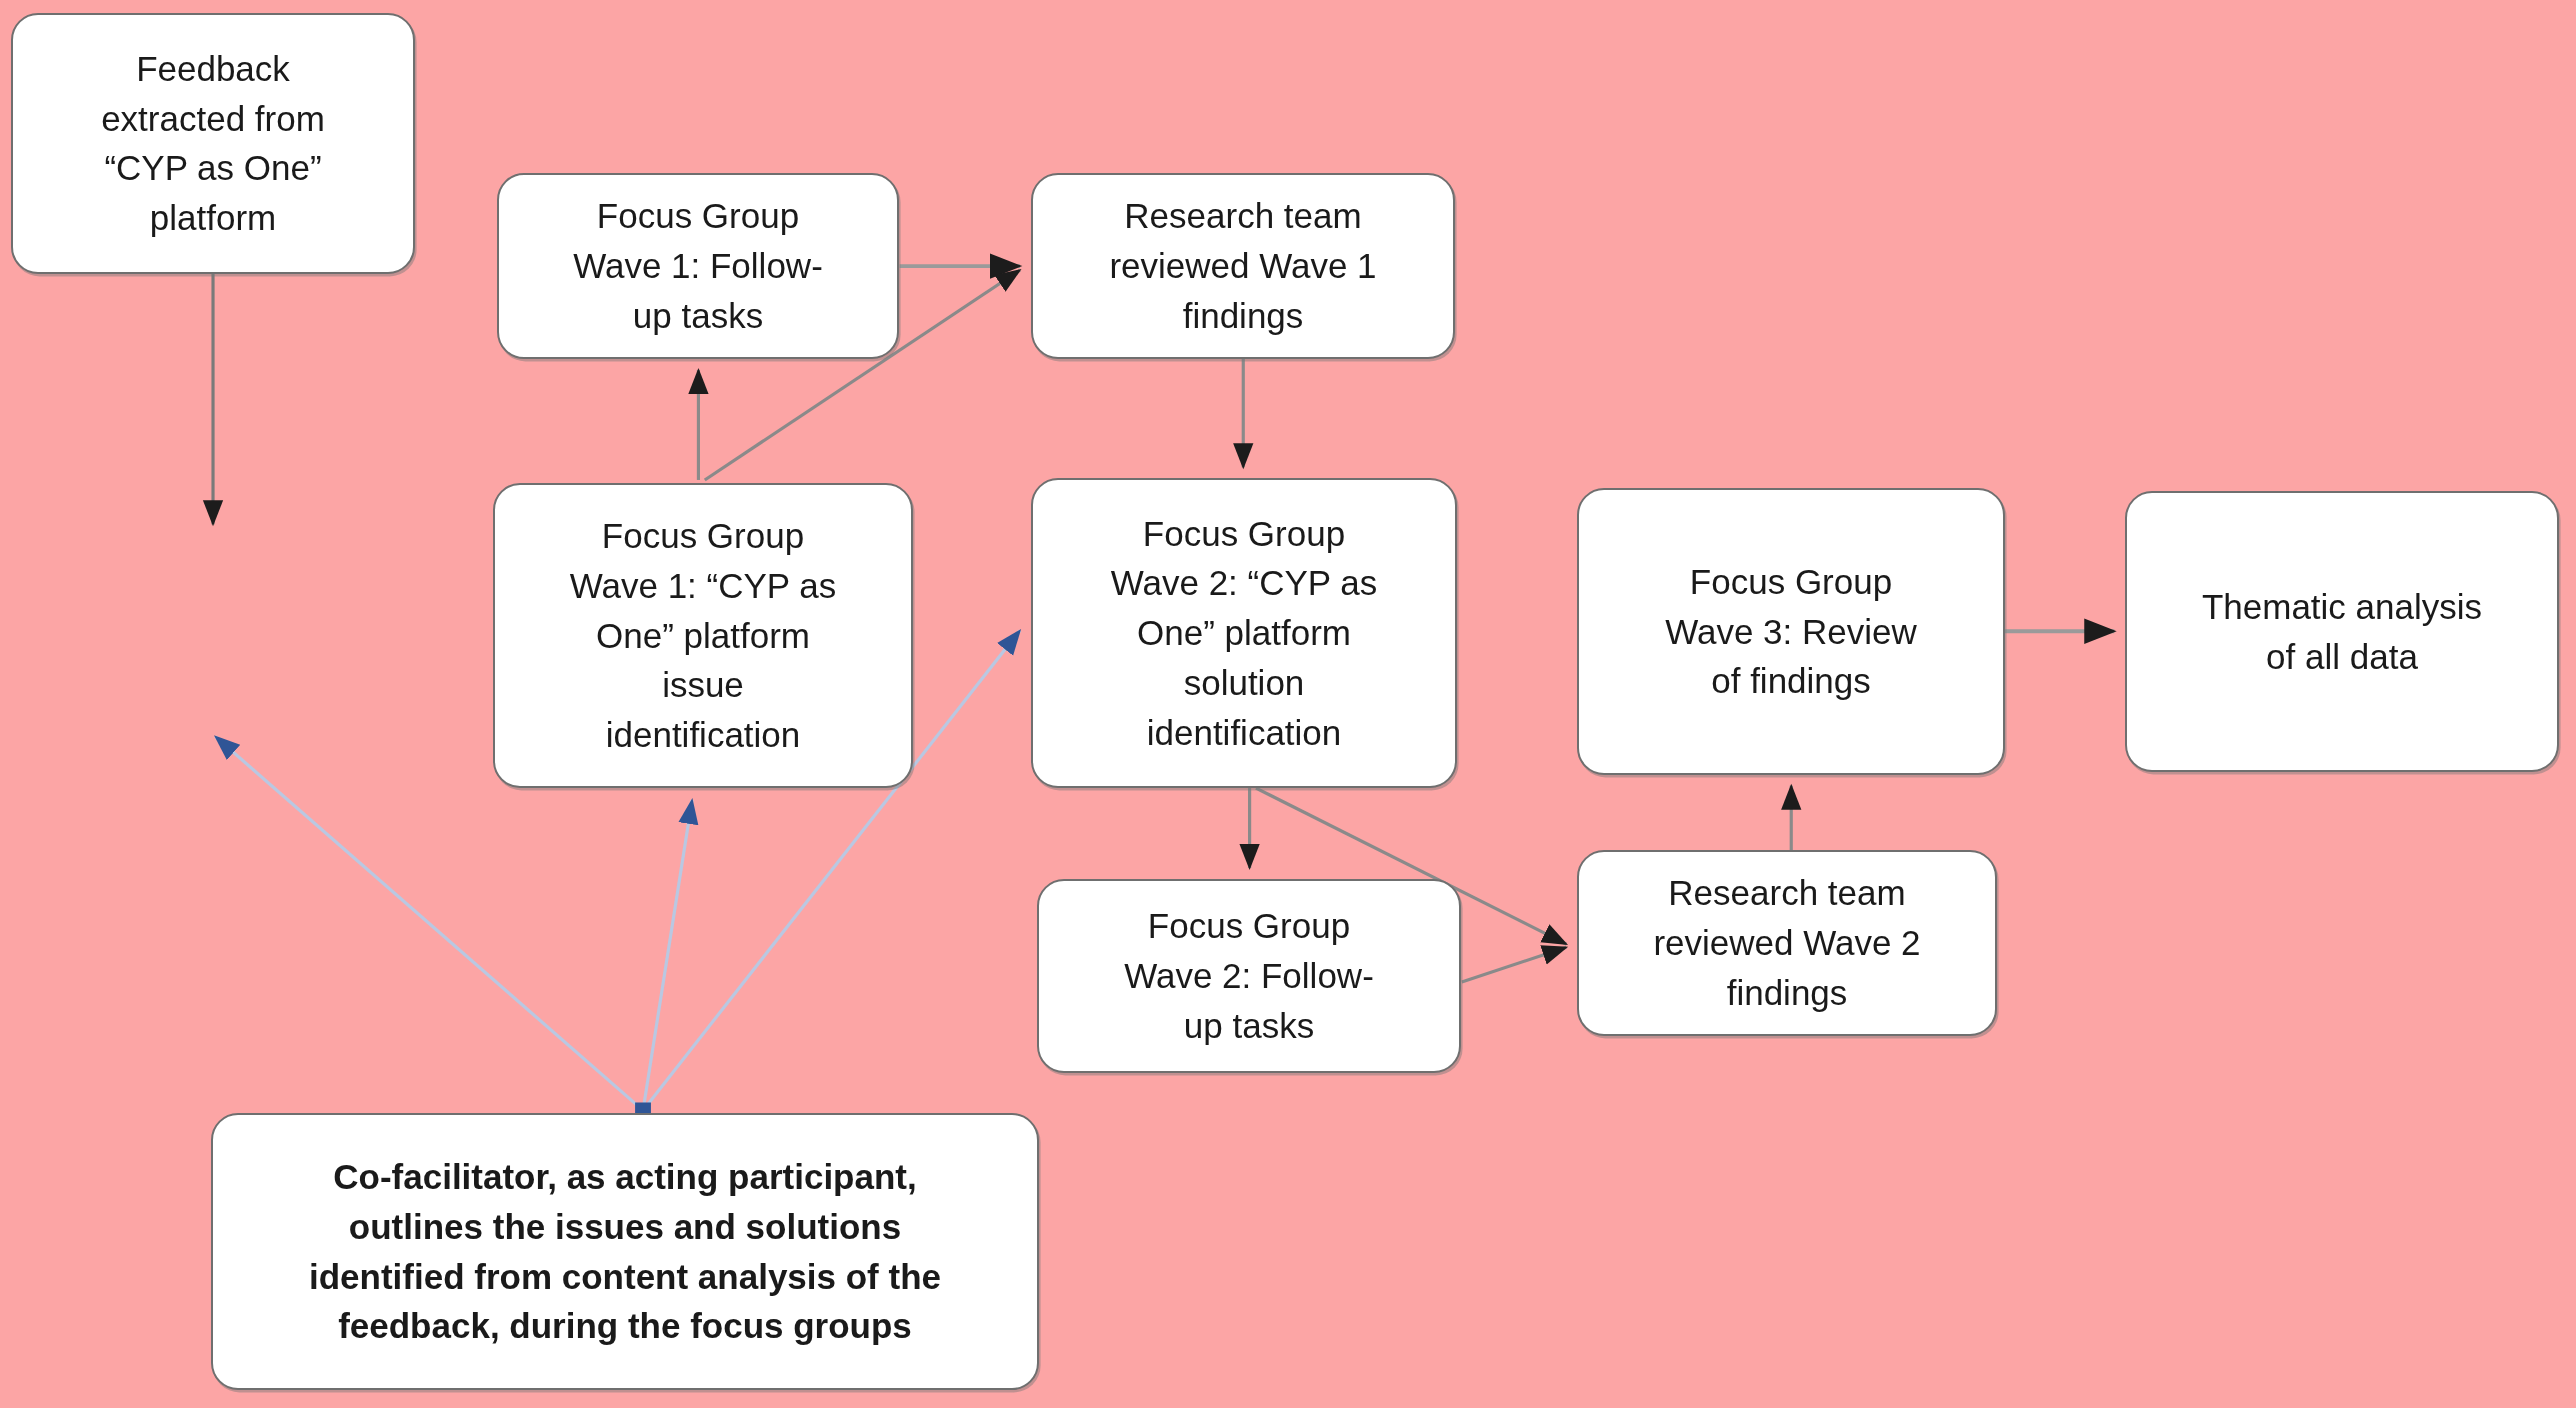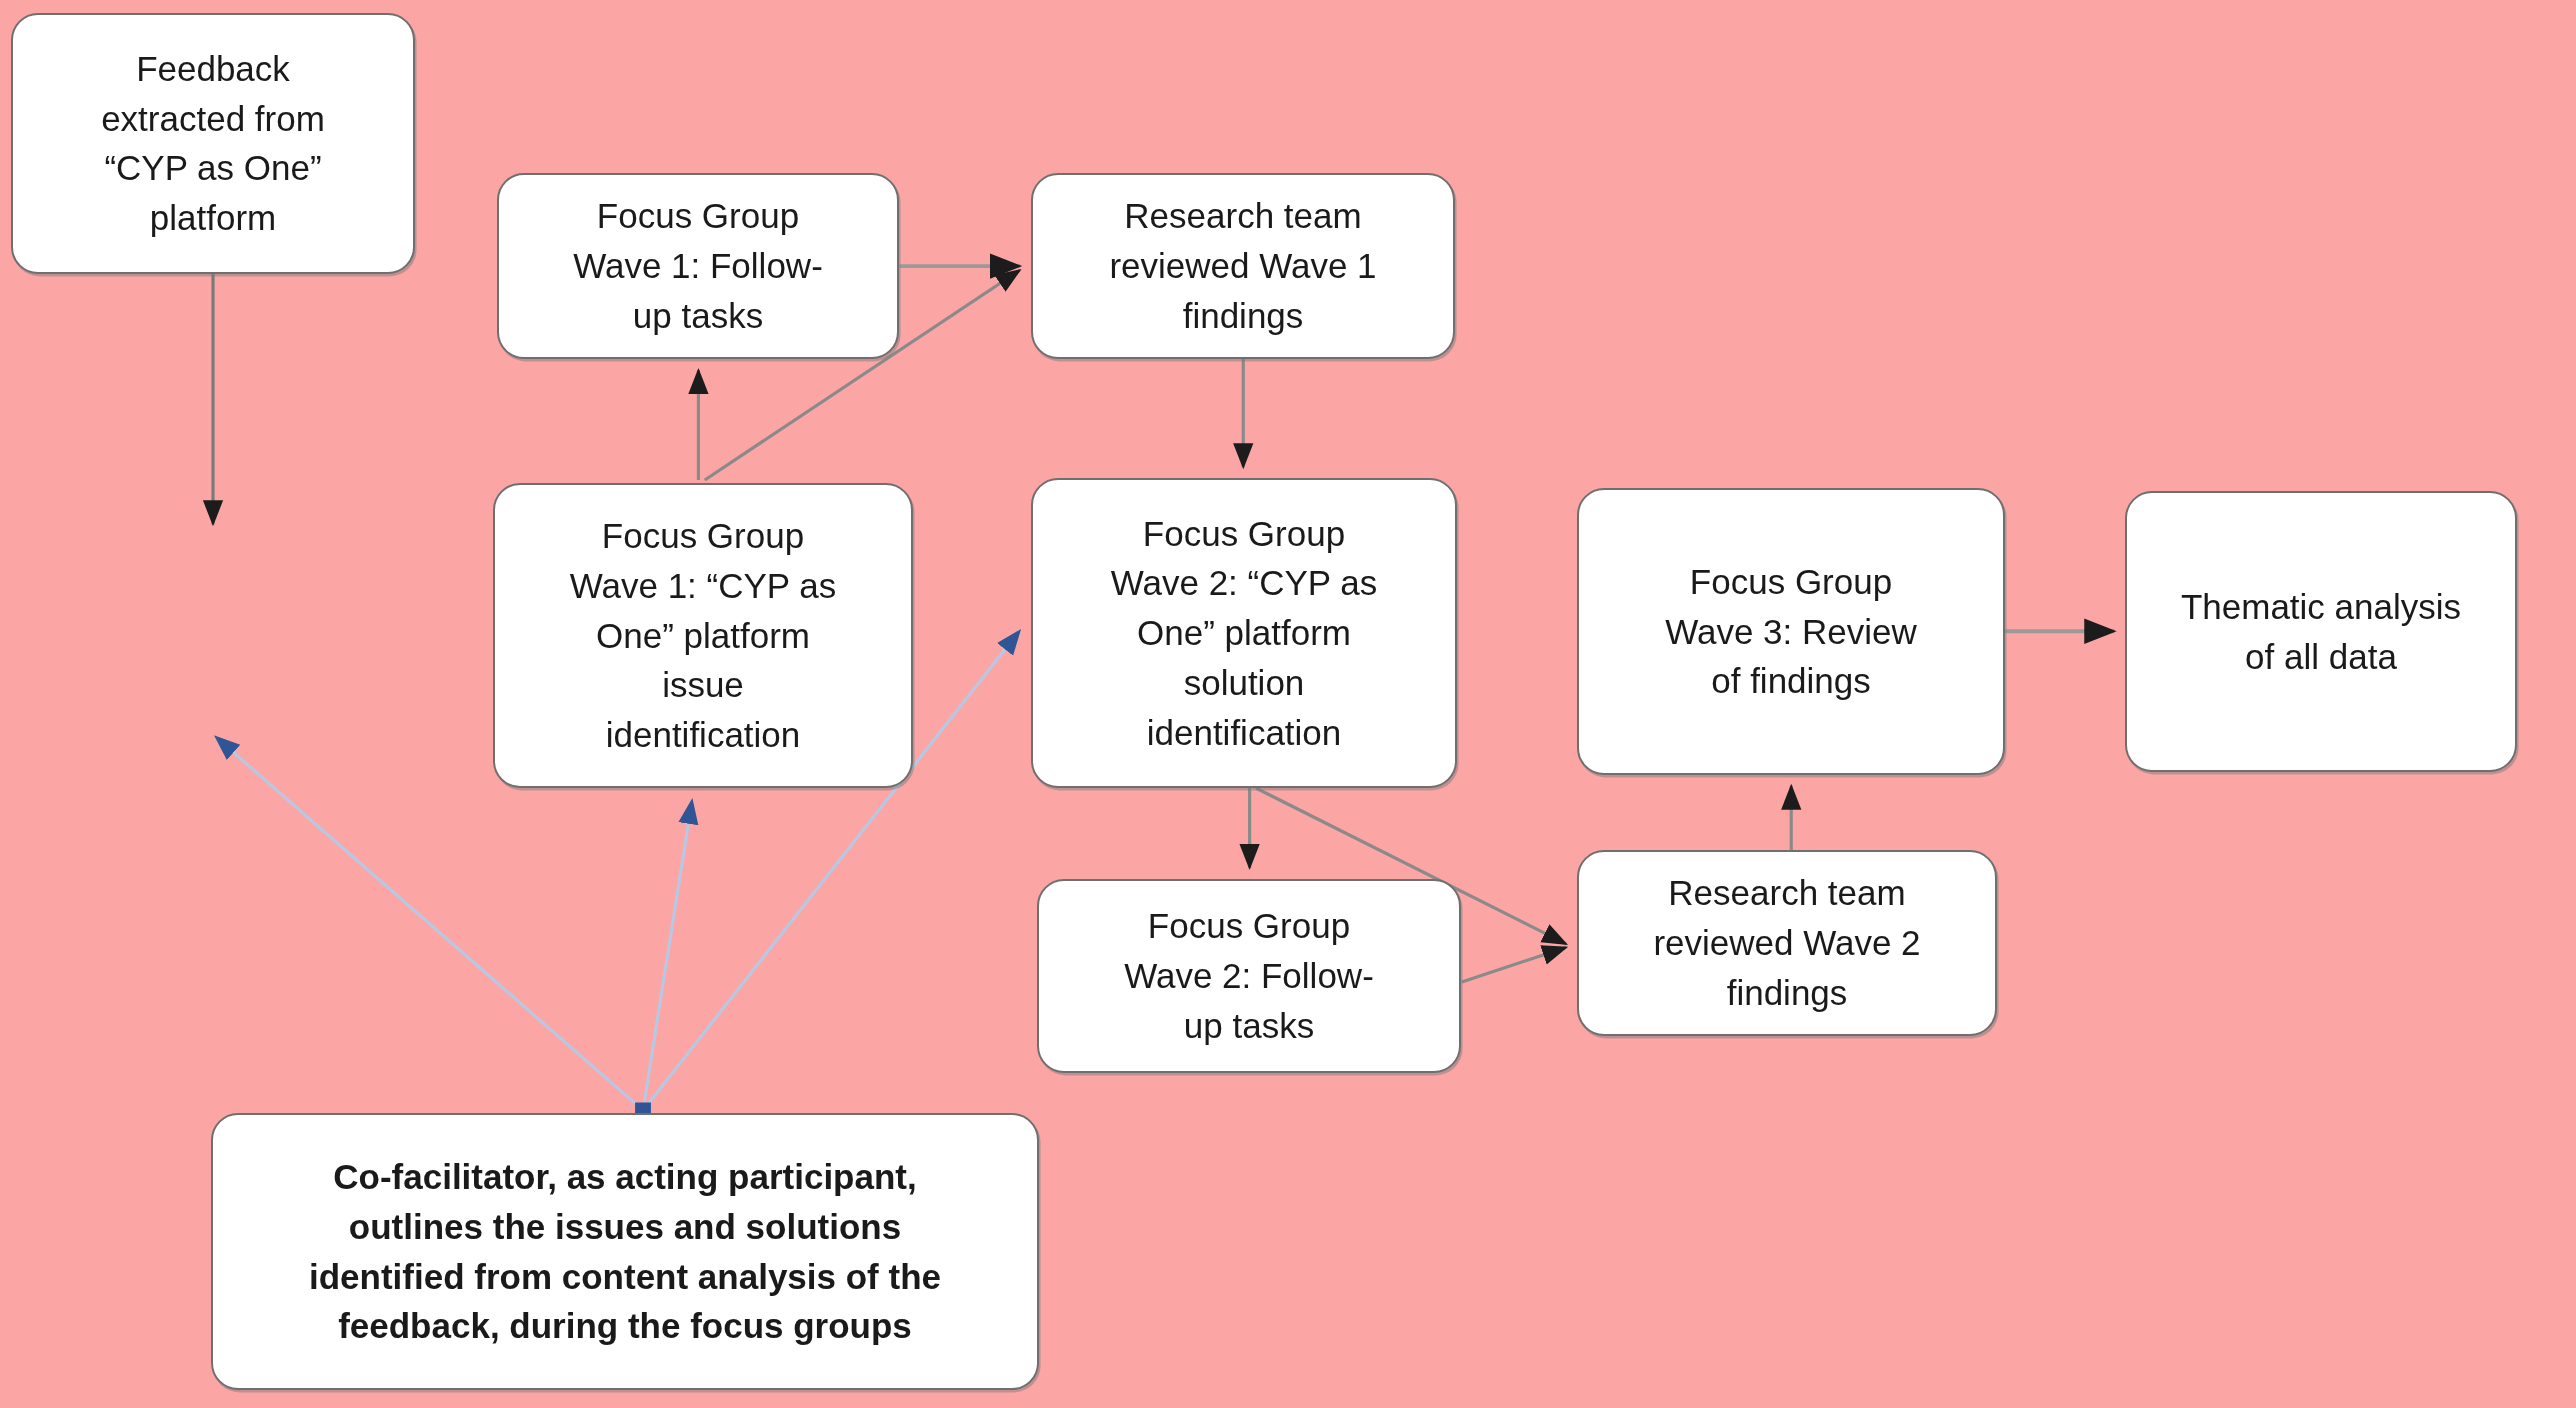--- a/index.html
+++ b/index.html
@@ -153,21 +153,21 @@
 solution
 identification</span>
   </div>
 
   <div class="node" style="left:1577px; top:488px; width:428px; height:287px;">
     <span class="label">Focus Group
 Wave 3: Review
 of findings</span>
   </div>
 
-  <div class="node" style="left:2125px; top:491px; width:392px; height:281px;">
+  <div class="node" style="left:2125px; top:491px; width:434px; height:281px;">
     <span class="label">Thematic analysis
 of all data</span>
   </div>
 
   <div class="node" style="left:1037px; top:879px; width:424px; height:194px;">
     <span class="label">Focus Group
 Wave 2: Follow-
 up tasks</span>
   </div>
 

